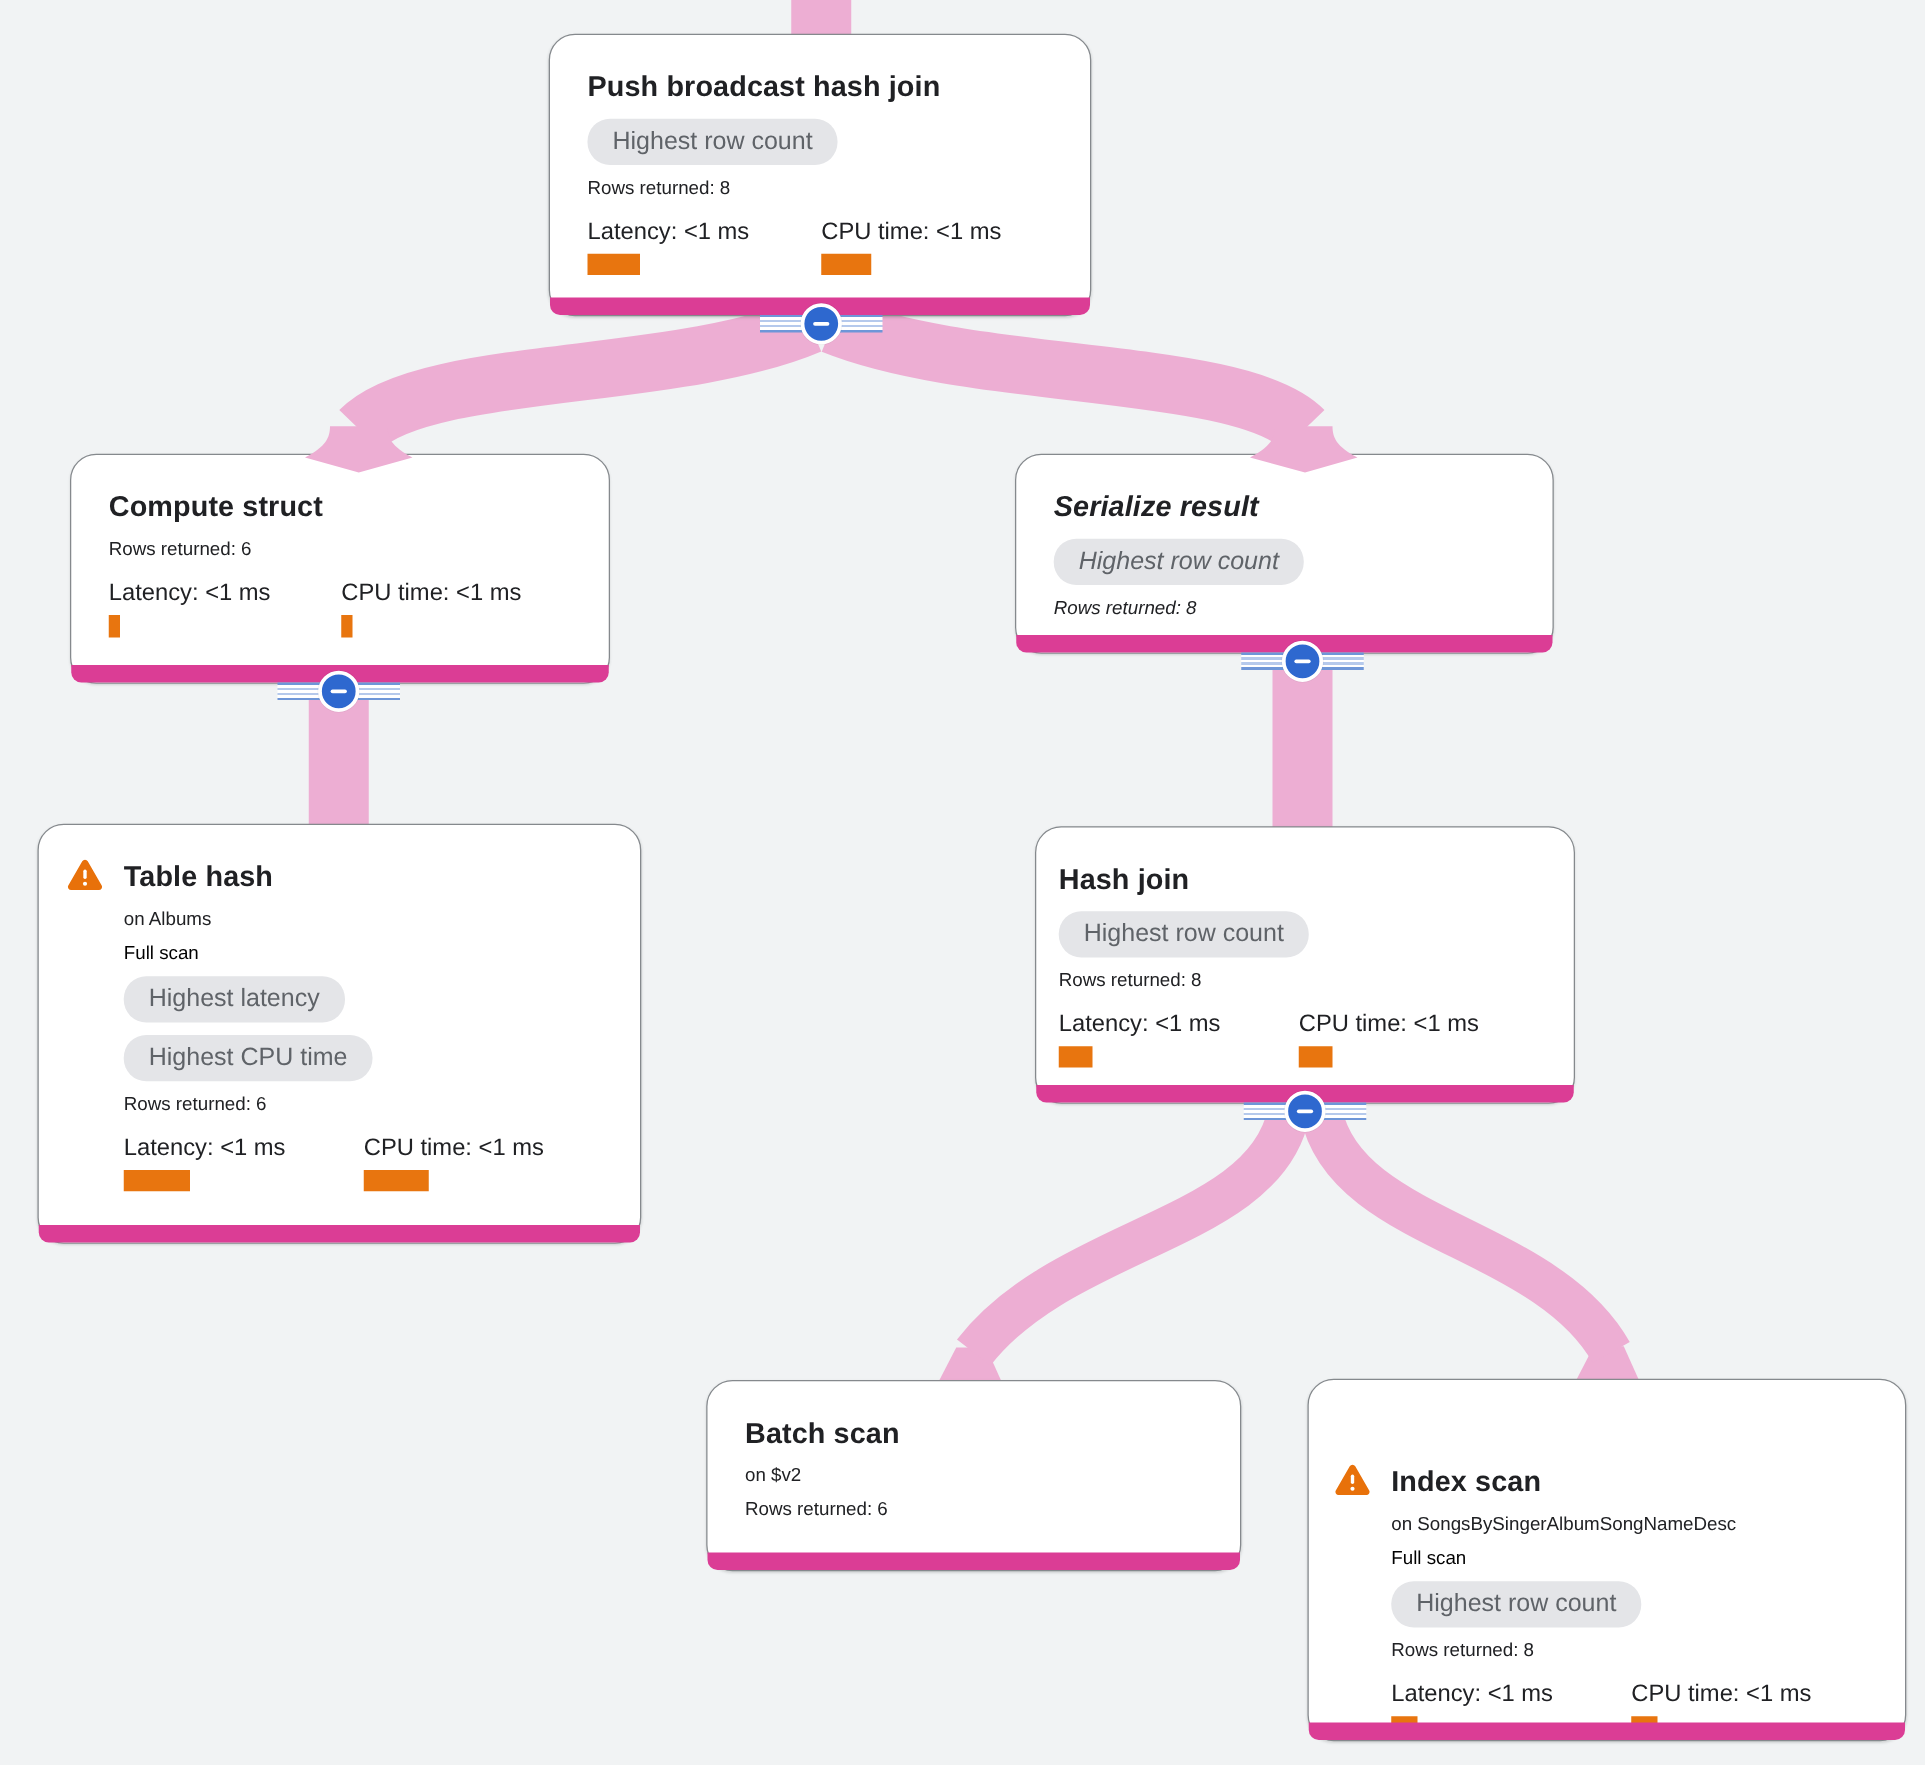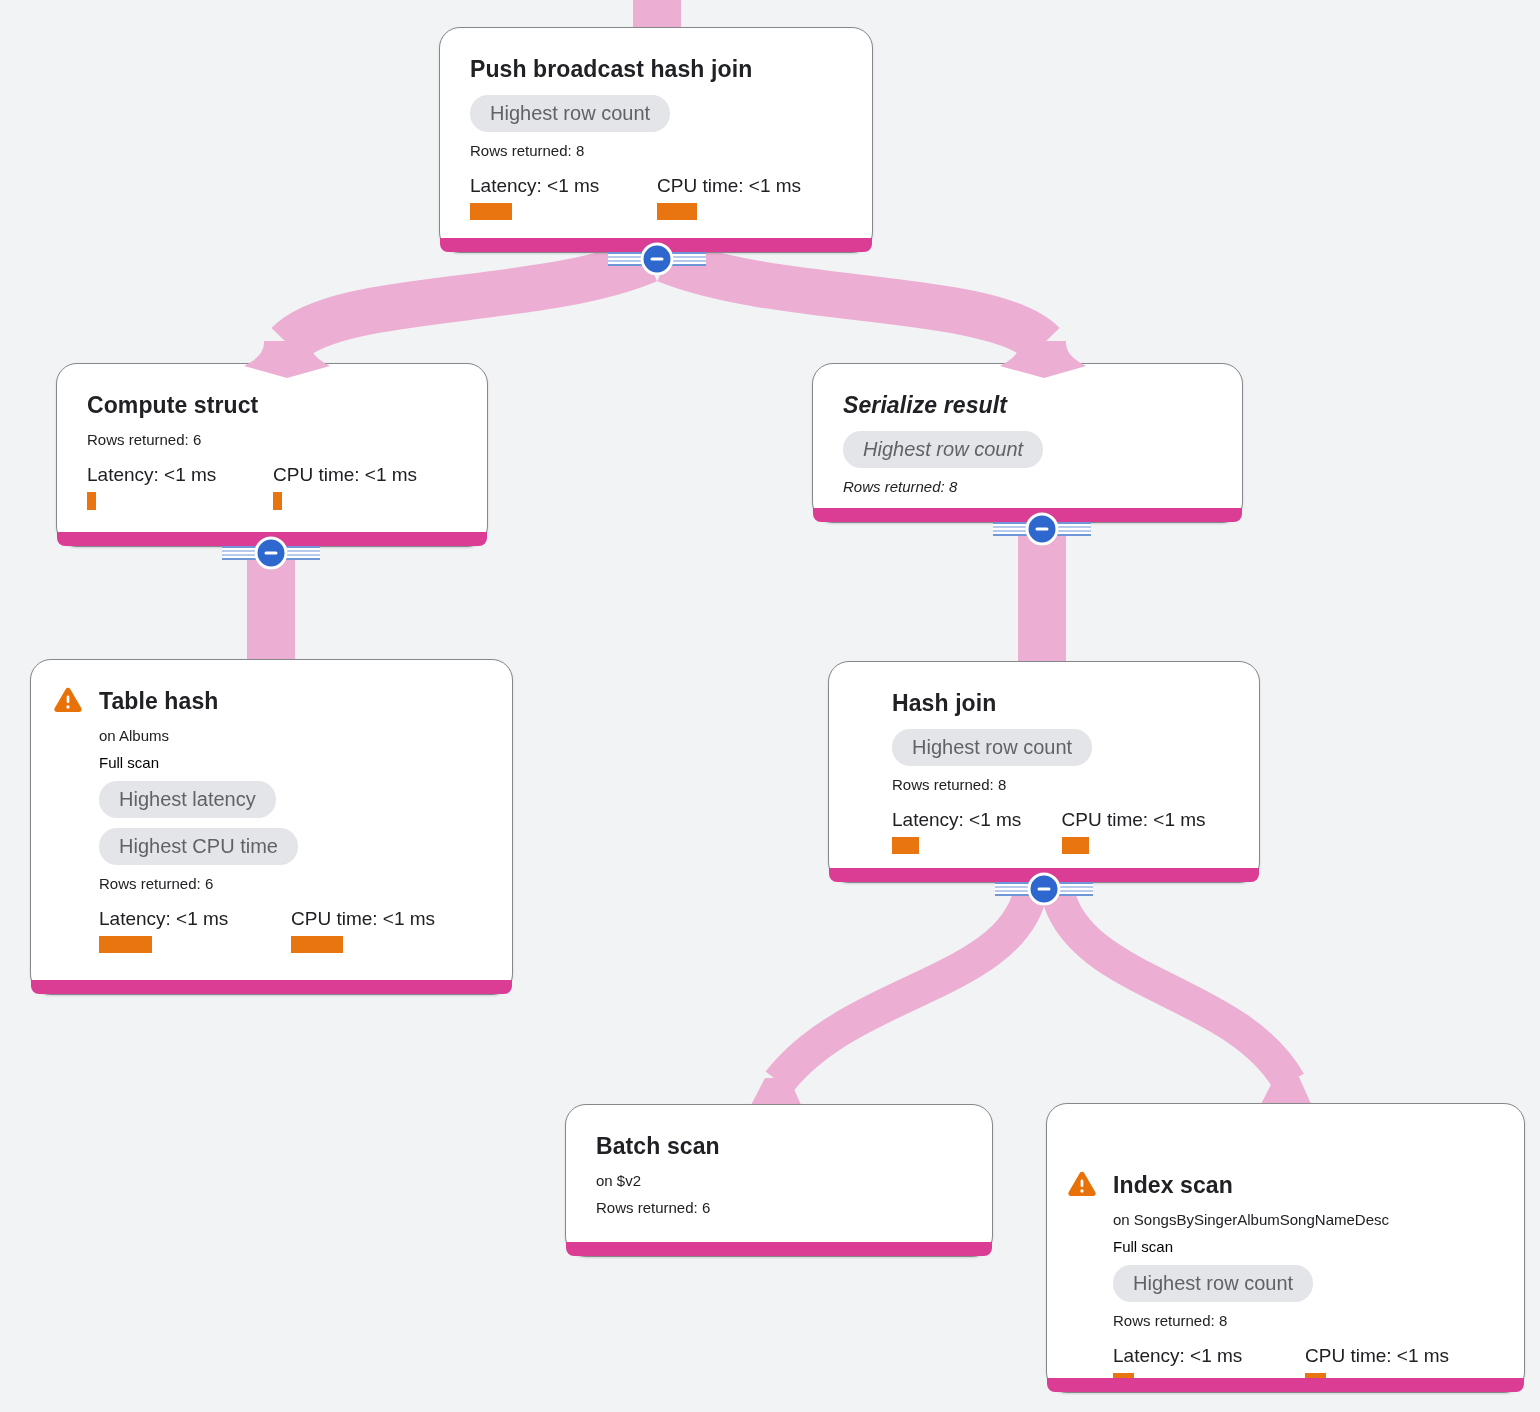--- a/index.html
+++ b/index.html
@@ -145,21 +145,21 @@
         <div class="mcol">
           <div class="mlabel">CPU time: &lt;1 ms</div>
           <div class="mbar" style="width: 52px;"></div>
         </div>
       </div>
     </div>
   </div>
   <div class="bottom-bar"></div>
 </div>
 
-<div class="node" style="left:828px;top:661px;width:432px;height:222px;padding-left:45px;">
+<div class="node" style="left:828px;top:661px;width:432px;height:222px;">
   <div class="node-inner" style="padding-left:18px;">
     <div class="title">Hash join</div>
     <div class="badge-row"><span class="badge">Highest row count</span></div>
     <div class="line">Rows returned: 8</div>
     <div class="metrics">
       <div class="mcol">
         <div class="mlabel">Latency: &lt;1 ms</div>
         <div class="mbar" style="width: 27px;"></div>
       </div>
       <div class="mcol">

